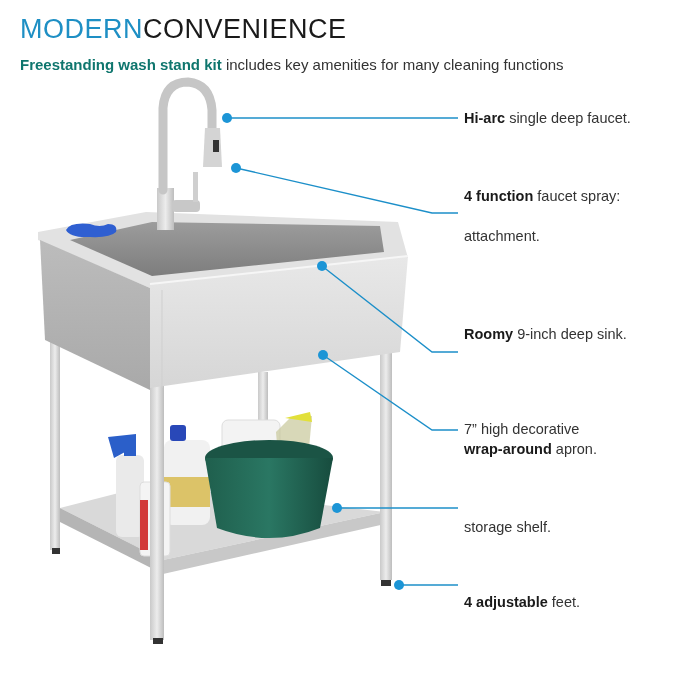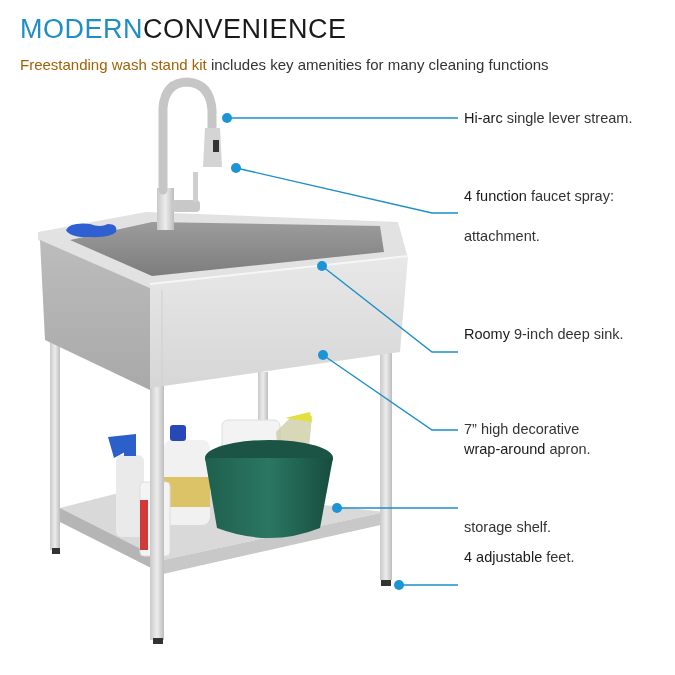--- a/index.html
+++ b/index.html
@@ -2,24 +2,24 @@
 <html><head>
 <meta charset="utf-8">
 <style>
   html, body { margin:0; padding:0; background:#ffffff; }
   body { width:675px; height:675px; position:relative; overflow:hidden;
          font-family:"Liberation Sans", "DejaVu Sans", sans-serif; color:#222; }
   .title { position:absolute; left:20px; top:14px; font-size:27px; letter-spacing:0.5px; font-weight:400; white-space:nowrap; }
   .title .accent { color:#1e8fc4;margin-top:15px; }
   .title .dark { color:#1a1a1a; }
   .subtitle { position:absolute; left:20px; top:56px; font-size:15px; color:#333; white-space:nowrap; }
-  .subtitle .accent { color:#a16207; font-weight:400; }
+  .subtitle .accent { color:#0f766e; font-weight:700; }
   svg.art { position:absolute; left:0; top:0; }
   .callout { position:absolute; left:464px; font-size:14.5px; line-height:20px; color:#333; }
-  .callout b { color:#1a1a1a; font-weight:400; }
+  .callout b { color:#1a1a1a; font-weight:700; }
 </style>
 </head>
 <body>
 
 <div class="title">
   <span class="accent">MODERN</span><span class="dark">CONVENIENCE</span>
 </div>
 <div class="subtitle">
   <span class="accent">Freestanding wash stand kit</span><span> includes key amenities for many cleaning functions</span>
 </div>
@@ -116,33 +116,33 @@
     <circle cx="227" cy="118" r="5"></circle>
     <circle cx="236" cy="168" r="5"></circle>
     <circle cx="322" cy="266" r="5"></circle>
     <circle cx="323" cy="355" r="5"></circle>
     <circle cx="337" cy="508" r="5"></circle>
     <circle cx="399" cy="585" r="5"></circle>
   </g>
 </svg>
 
 <div class="callout" style="top:108px;">
-  <b>Hi-arc</b><span> single lever stream.</span>
+  <b>Hi-arc</b><span> single deep faucet.</span>
 </div>
 <div class="callout" style="top:186px;">
   <b>4 function</b><span> faucet spray:</span><br>
   <br>
   <span>attachment.</span>
 </div>
 <div class="callout" style="top:324px;">
   <b>Roomy</b><span> 9-inch deep sink.</span>
 </div>
 <div class="callout" style="top:419px;">
   <span>7” high decorative</span><br>
   <b>wrap-around</b><span> apron.</span>
 </div>
 <div class="callout" style="top:497px;">
   <br>
   <span>storage shelf.</span>
 </div>
-<div class="callout" style="top:547px;">
+<div class="callout" style="top:592px;">
   <b>4 adjustable</b><span> feet.</span>
 </div>
 
 </body></html>

